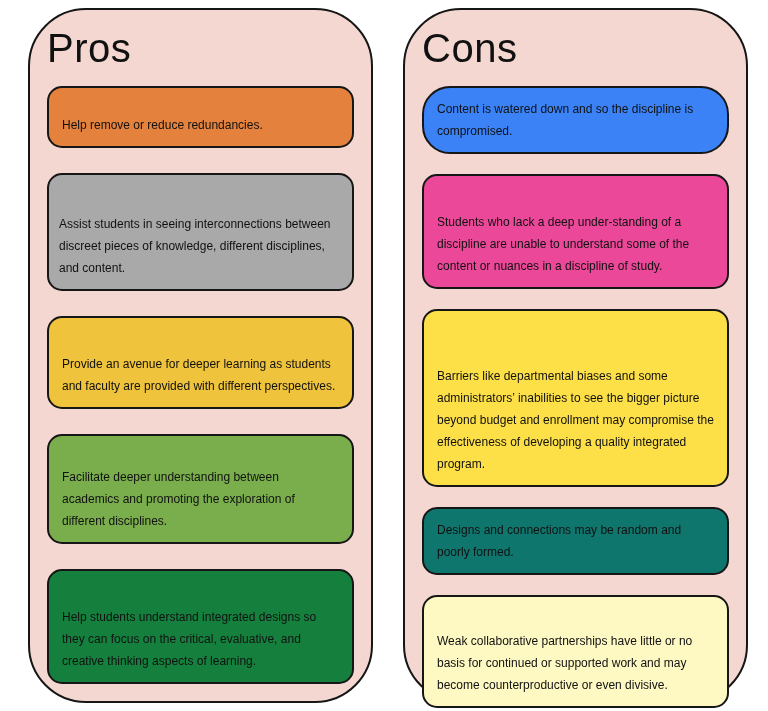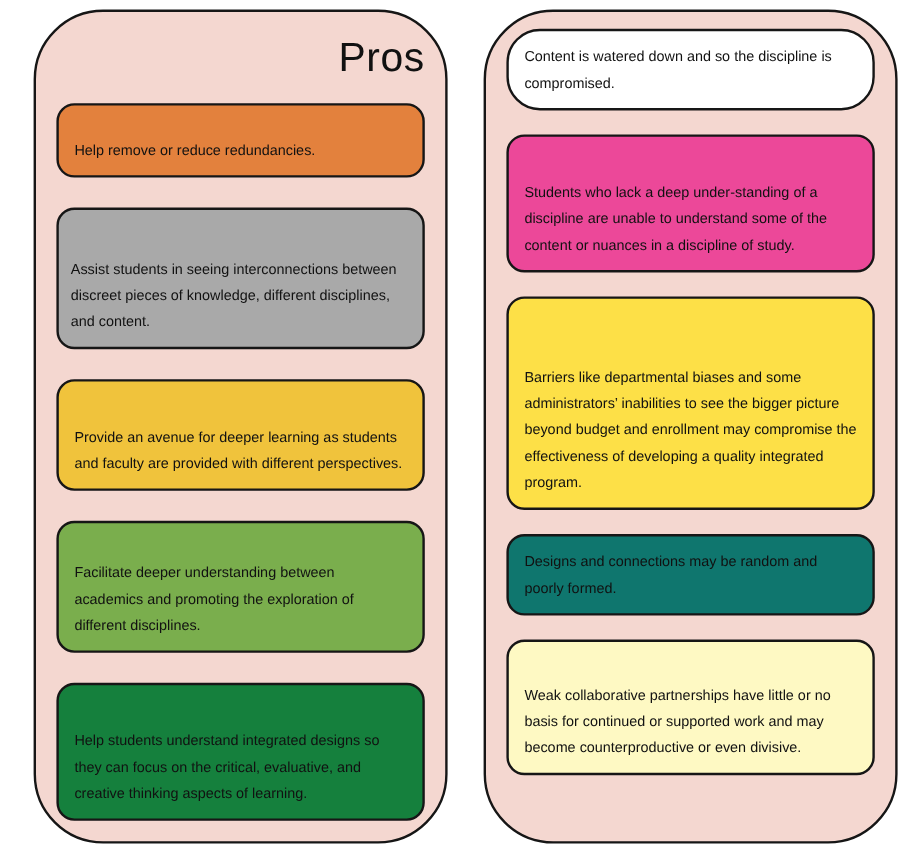--- a/index.html
+++ b/index.html
@@ -25,22 +25,22 @@
     background: #F4D7D0;
     border: 2.5px solid #161616;
     border-radius: 58px;
     padding: 14px 17px 18px 17px;
     display: flex;
     flex-direction: column;
   }
   .panel-left  { left: 28px;  }
   .panel-right { left: 403px; }
   .panel-title {
-    text-align: right;
-    font-size: 34px;
+    text-align: left;
+    font-size: 40px;
     line-height: 44px;
     font-weight: 400;
     margin: 2px 0 16px 0;
     letter-spacing: 0.5px;
   }
   .items {
     display: flex;
     flex-direction: column;
     flex: 1;
   }
@@ -88,22 +88,23 @@
       <div class="item" style="background-color: rgb(122, 174, 77);">
         <span>Facilitate deeper understanding between academics and promoting the exploration of different disciplines.</span>
       </div>
       <div class="item" style="background-color: #15803d;">
         <span>Help students understand integrated designs so they can focus on the critical, evaluative, and creative thinking aspects of learning.</span>
       </div>
     </div>
   </div>
 
   <div class="panel panel-right">
+    <div class="panel-title">Cons</div>
     <div class="items">
-      <div class="item" style="background-color: #ffffff; border-radius: 28px;">
+      <div class="item" style="background-color: #3b82f6; border-radius: 28px;">
         <span>Content is watered down and so the discipline is compromised.</span>
       </div>
       <div class="item" style="background-color: #ec4899;">
         <span>Students who lack a deep under-standing of a discipline are unable to understand some of the content or nuances in a discipline of study.</span>
       </div>
       <div class="item" style="background-color: #fde047;">
         <span>Barriers like departmental biases and some administrators’ inabilities to see the bigger picture beyond budget and enrollment may compromise the effectiveness of developing a quality integrated program.</span>
       </div>
       <div class="item" style="background-color: #0f766e;">
         <span>Designs and connections may be random and poorly formed.</span>

